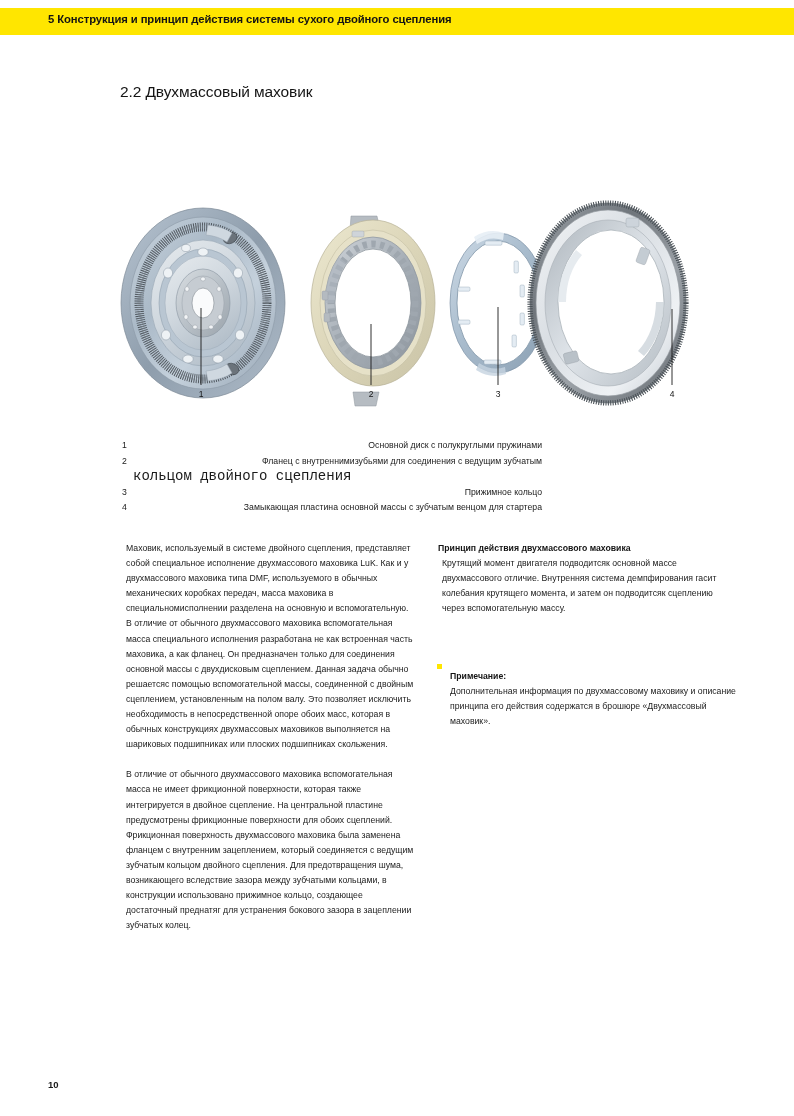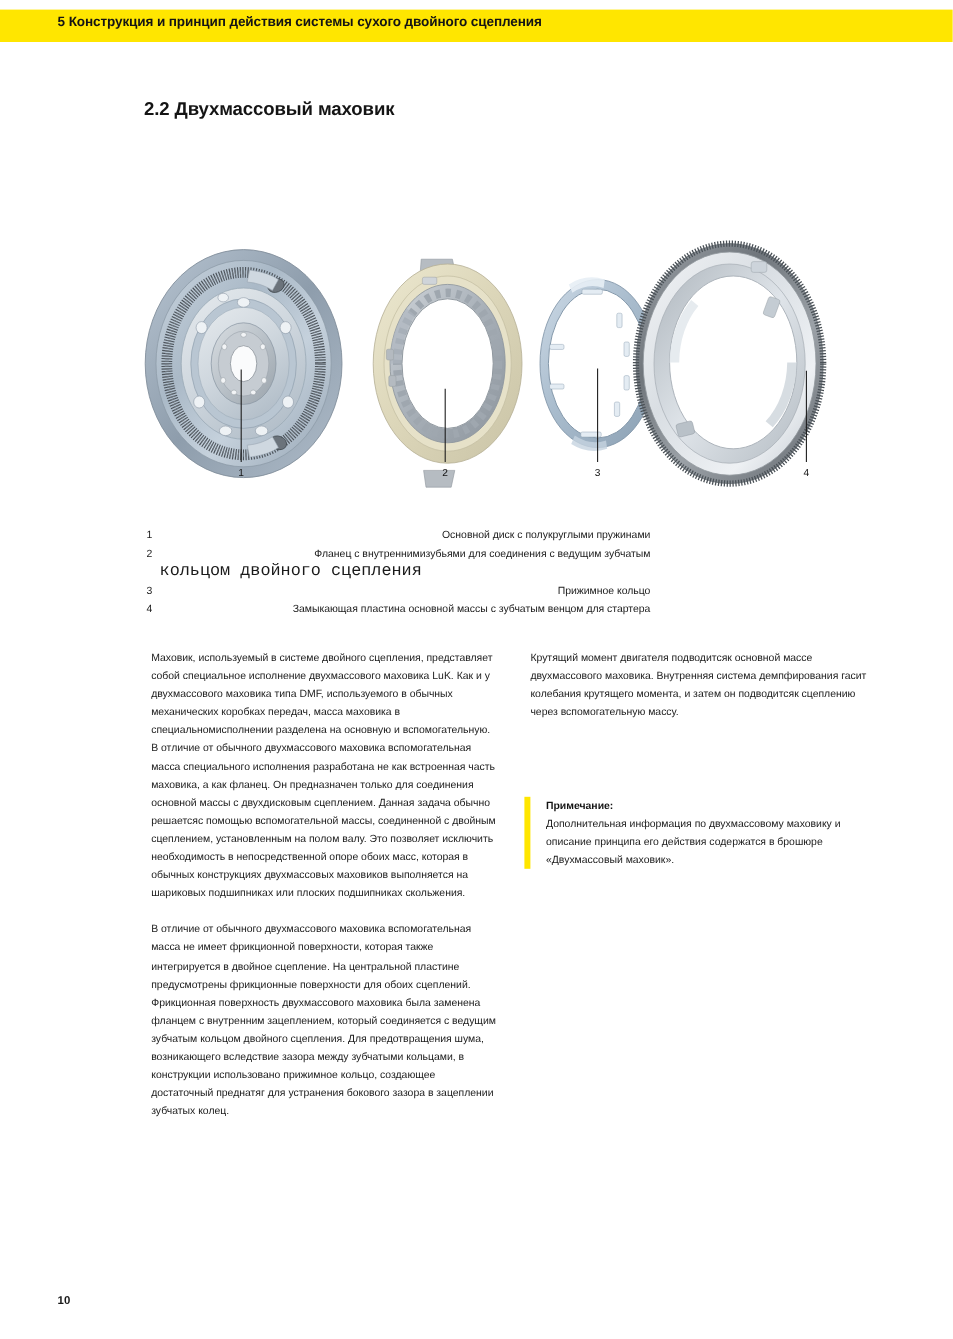--- a/index.html
+++ b/index.html
@@ -35,21 +35,21 @@
     color: #141414;
     white-space: nowrap;
   }
 
   
   .section-heading {
     position: absolute;
     left: 120px;
     top: 83px;
     font-size: 15.5px;
-    font-weight: bold;
+    font-weight: normal;
     color: #141414;
     letter-spacing: -0.1px;
   }
 
   
   .figure {
     position: absolute;
     left: 108px;
     top: 113px;
     width: 600px;
@@ -130,20 +130,21 @@
     margin: 0;
   }
 
   
   .note-box {
     position: absolute;
     left: 437px;
     top: 664px;
     width: 300px;
     display: flex;
+    flex-direction: column;
   }
   .note-rule {
     width: 5px;
     flex: 0 0 5px;
     background: #ffe600;
   }
   .note-body {
     padding-left: 13px;
   }
   .note-title {
@@ -376,21 +377,22 @@
     <span class="legend-txt">Замыкающая пластина основной массы с зубчатым венцом для стартера</span>
   </div>
 </div>
 
 <div class="col-left">
   <p class="body-par">Маховик, используемый в системе двойного сцепления, представляет собой специальное исполнение двухмассового маховика LuK. Как и у двухмассового маховика типа DMF, используемого в обычных механических коробках передач, масса маховика в специальномисполнении разделена на основную и вспомогательную. В отличие от обычного двухмассового маховика вспомогательная масса специального исполнения разработана не как встроенная часть маховика, а как фланец. Он предназначен только для соединения основной массы с двухдисковым сцеплением. Данная задача обычно решаетсяс помощью вспомогательной массы, соединенной с двойным сцеплением, установленным на полом валу. Это позволяет исключить необходимость в непосредственной опоре обоих масс, которая в обычных конструкциях двухмассовых маховиков выполняется на шариковых подшипниках или плоских подшипниках скольжения.</p>
   <p class="body-par">В отличие от обычного двухмассового маховика вспомогательная масса не имеет фрикционной поверхности, которая также интегрируется в двойное сцепление. На центральной пластине предусмотрены фрикционные поверхности для обоих сцеплений. Фрикционная поверхность двухмассового маховика была заменена фланцем с внутренним зацеплением, который соединяется с ведущим зубчатым кольцом двойного сцепления. Для предотвращения шума, возникающего вследствие зазора между зубчатыми кольцами, в конструкции использовано прижимное кольцо, создающее достаточный преднатяг для устранения бокового зазора в зацеплении зубчатых колец.</p>
 </div>
 
 <div class="col-right">
-  <p class="body-par">Крутящий момент двигателя подводитсяк основной массе двухмассового маховика. Внутренняя система демпфирования гасит колебания крутящего момента, и затем он подводитсяк сцеплению через вспомогательную массу.</p>
+  <div class="sub-heading">Принцип действия двухмассового маховика</div>
+  <p class="body-par">Крутящий момент двигателя подводитсяк основной массе двухмассового отличие. Внутренняя система демпфирования гасит колебания крутящего момента, и затем он подводитсяк сцеплению через вспомогательную массу.</p>
 </div>
 
 <div class="note-box">
   <div class="note-rule"></div>
   <div class="note-body">
     <div class="note-title">Примечание:</div>
     <div class="note-text">Дополнительная информация по двухмассовому маховику и описание принципа его действия содержатся в брошюре «Двухмассовый маховик».</div>
   </div>
 </div>
 

